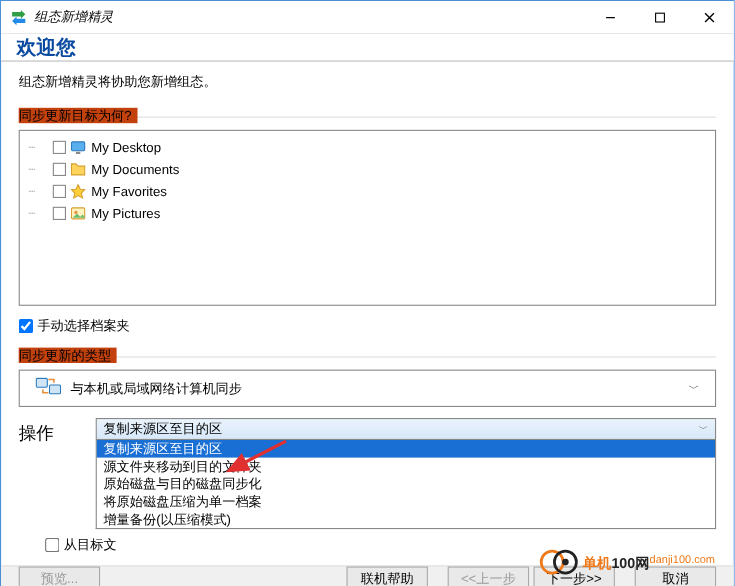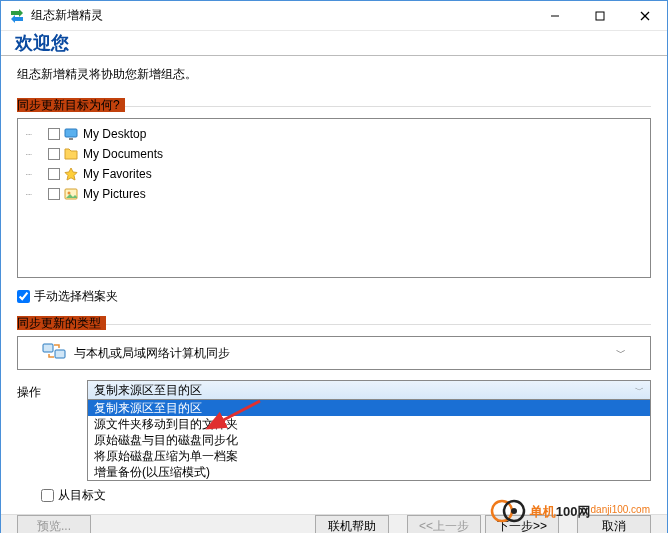--- a/index.html
+++ b/index.html
@@ -1,18 +1,18 @@
 <!DOCTYPE html>
 <html><head>
   <meta charset="utf-8">
   <style>
     * { box-sizing: border-box; margin: 0; padding: 0; }
     body { font-family: "Microsoft YaHei", "SimSun", sans-serif; font-size: 12px; background: #fff; width: 668px; height: 533px; position: relative; overflow: hidden; }
     .window { width: 668px; height: 533px; border: 1px solid #4a90d9; display: flex; flex-direction: column; }
-    .titlebar { height: 30px; background: #fff; display: flex; align-items: center; padding-left: 8px; border-bottom: 1px solid #e8e8e8; }
+    .titlebar { height: 30px; background: #fff; display: flex; align-items: center; padding-left: 8px; border-bottom: 1px solid #e8e8e8; font-style: italic; }
     .titlebar-icon { width: 16px; height: 16px; margin-right: 6px; }
     .title-text { flex: 1; font-size: 12px; }
     .win-controls { display: flex; }
     .win-btn { width: 45px; height: 29px; display: flex; align-items: center; justify-content: center; cursor: pointer; }
     .header-band { height: 36px; background: #fff; border-bottom: 1px solid #bbb; display: flex; align-items: center; padding-left: 14px; }
     .header-text { color: #0a4aa0; font-size: 18px; font-weight: bold; }
     .content { flex: 1; padding: 10px 16px 0 16px; }
     .intro { margin-bottom: 14px; font-size: 12px; }
     .section { margin-bottom: 10px; }
     .section-label { font-size: 12px; margin-bottom: 4px; display: block; position: relative; }
@@ -20,26 +20,26 @@
     .section-label span { background: #c2410c; position: relative; padding-right: 5px; z-index: 1;}
     .target-box { border: 1px solid #888; height: 160px; padding: 6px 8px; overflow: auto; background: #fff; }
     .tree-item { display: flex; align-items: center; height: 18px; margin-bottom: 2px; }
     .tree-dots { color: #999; font-family: monospace; font-size: 10px; width: 22px; letter-spacing: -1px; }
     .tree-cb { width: 12px; height: 12px; border: 1px solid #888; background: #fff; margin-right: 3px; }
     .tree-icon { width: 16px; height: 16px; margin-right: 4px; }
     .tree-label { font-size: 12px; }
     .manual-cb-row { margin-top: 10px; display: flex; align-items: center; }
     .manual-cb { width: 13px; height: 13px; }
     .manual-cb-label { margin-left: 4px; font-size: 12px; }
-    .type-box { border: 1px solid #888; height: 34px; display: flex; align-items: center; padding: 0 24px; }
+    .type-box { border: 1px solid #888; height: 34px; display: flex; align-items: center; padding: 0 14px; }
     .type-icon { width: 24px; height: 20px; margin-right: 8px; }
     .type-text { flex: 1; font-size: 12px; }
     .type-arrow { font-size: 10px; color: #555; }
     .op-row { display: flex; align-items: flex-start; }
-    .op-label { width: 70px; padding-top: 4px; font-size: 12px; }
+    .op-label { width: 70px; padding-top: 4px; font-size: 16px; }
     .op-right { flex: 1; }
     .dropdown-sel { border: 1px solid #888; height: 20px; background: linear-gradient(#eaf3fc,#d7e8f9); display: flex; align-items: center; padding: 0 6px; font-size: 12px; position: relative; }
     .dropdown-sel .dd-arrow { position: absolute; right: 6px; font-size: 9px; color: #555; }
     .dropdown-list { border: 1px solid #888; border-top: none; background: #fff; }
     .dd-opt { height: 16px; line-height: 16px; padding: 0 6px; font-size: 12px; }
     .dd-opt.selected { background: #1a6fd4; color: #fff; }
     .delete-cb-row { margin-top: 6px; display: flex; align-items: center; padding-left: 24px; }
     .footer { height: 46px; border-top: 1px solid #ddd; background: #f0f0f0; display: flex; align-items: center; padding: 0 16px; }
     .ftr-btn { height: 23px; min-width: 74px; border: 1px solid #aaa; background: #e9e9e9; font-size: 12px; display: inline-flex; align-items: center; justify-content: center; padding: 0 10px; }
     .ftr-btn.disabled { color: #999; }

